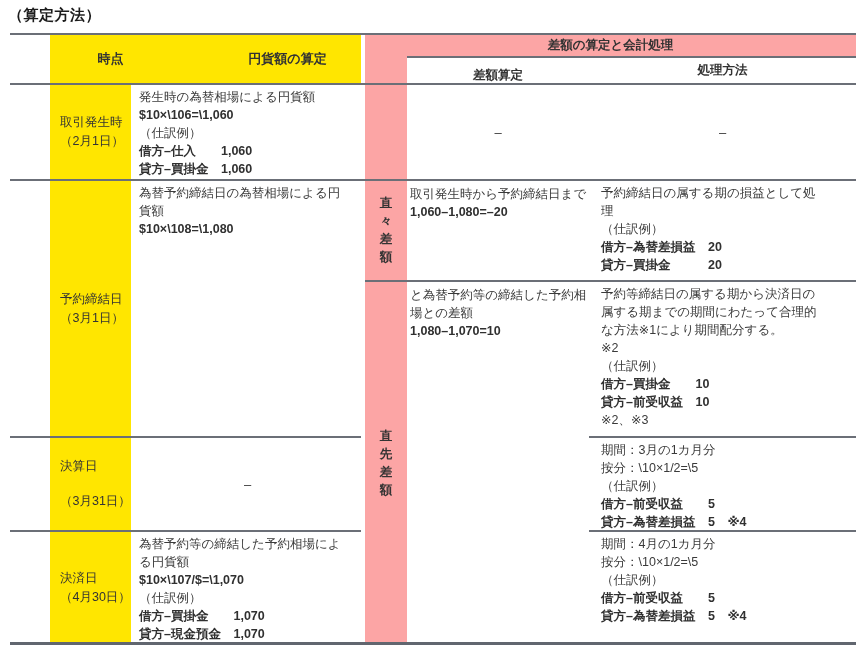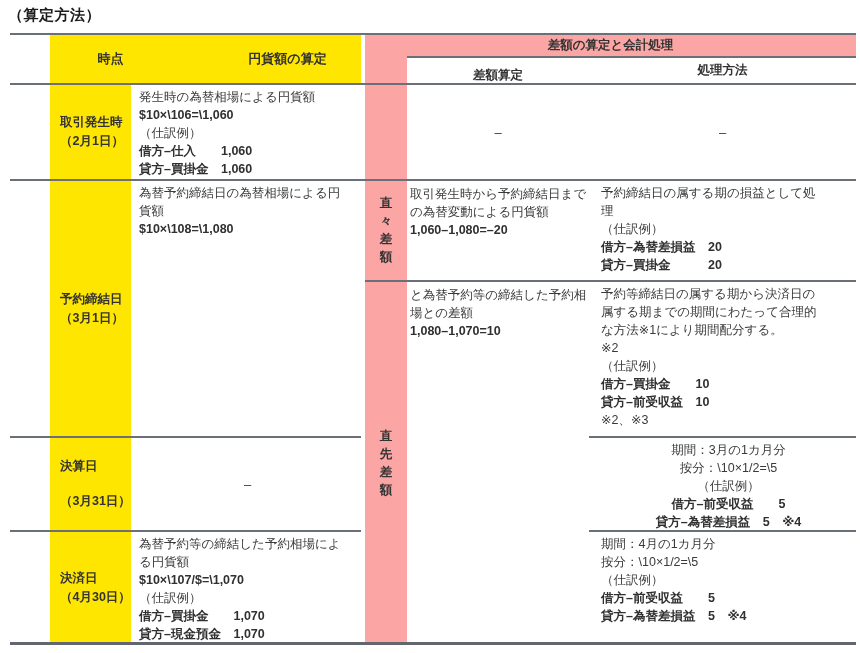--- a/index.html
+++ b/index.html
@@ -20,34 +20,34 @@
   .h-left span { text-align:center; font-weight:bold; font-size:13px; color:#333; }
   .h-right { grid-column:5/8; grid-row:1/2; display:flex; align-items:center; justify-content:center;
     font-weight:bold; font-size:12.5px; color:#333; }
   .sub { display:flex; align-items:center; justify-content:center; font-weight:bold; font-size:12.5px; color:#333; }
   .sub-sagaku { grid-column:6; grid-row:2;margin-top:10px; }
   .sub-shori  { grid-column:7; grid-row:2; }
   .strip-top  { grid-column:5; grid-row:2/4; }
 
   .lbl { grid-column:1; display:flex; flex-direction:column; justify-content:center; padding-left:10px;
     font-size:12.5px; line-height:19px; }
-  .lbl .ln { font-weight:bold; color:#333; }
+  .lbl .ln { font-weight:normal; color:#333; }
   .r-torihiki { grid-row:3; }
   .r-yoyaku   { grid-row:4/6; }
   .r-kessan   { grid-row:6;gap:16px; }
   .r-kessai   { grid-row:7; }
 
   .cell { font-size:12.5px; line-height:18px; }
   .cell .ln { white-space:pre; }
   .cell .b  { font-weight:bold; color:#303030; }
   .enka  { grid-column:3; padding:4px 0 0 5px; }
   .saga  { grid-column:6; padding:5px 0 0 3px; }
   .shori { grid-column:7; padding:4px 0 0 12px; }
   .row3 { grid-row:3; } .row4 { grid-row:4; } .row5 { grid-row:5; }
-  .row6 { grid-row:6;text-align:center; } .row7 { grid-row:7; } .row5-8 { grid-row:5/8; }
+  .row6 { grid-row:6; } .row7 { grid-row:7; } .row5-8 { grid-row:5/8; }
 
   .dash { display:flex; align-items:center; justify-content:center; font-size:13px; color:#3a3a3a; }
 
   .vstrip { display:flex; flex-direction:column; align-items:center; justify-content:center; }
   .vstrip .vch { font-size:12.5px; font-weight:bold; color:#333; line-height:13px; margin:2.5px 0; }
   .strip-jikijiki { grid-column:5; grid-row:4; }
   .strip-jikisaki { grid-column:5; grid-row:5/8; }
 
   .hl { position:absolute; height:2px; background:#6b6f77; }
   .hl-bottom { height:3px; background:#61666f; }
@@ -119,21 +119,20 @@
       <div class="vstrip gray strip-jikisaki">
           <div class="vch">直</div>
           <div class="vch">先</div>
           <div class="vch">差</div>
           <div class="vch">額</div>
         </div>
 
       <div class="dash saga row3" style="padding:0">–</div>
       <div class="cell saga row4">
           <div class="ln">取引発生時から予約締結日まで</div>
-          <div class="ln">の為替変動による円貨額</div>
           <div class="ln b">1,060–1,080=–20</div>
         </div>
       <div class="cell saga row5-8">
           <div class="ln">と為替予約等の締結した予約相</div>
           <div class="ln">場との差額</div>
           <div class="ln b">1,080–1,070=10</div>
         </div>
 
       <div class="dash shori row3" style="padding:0">–</div>
       <div class="cell shori row4">

